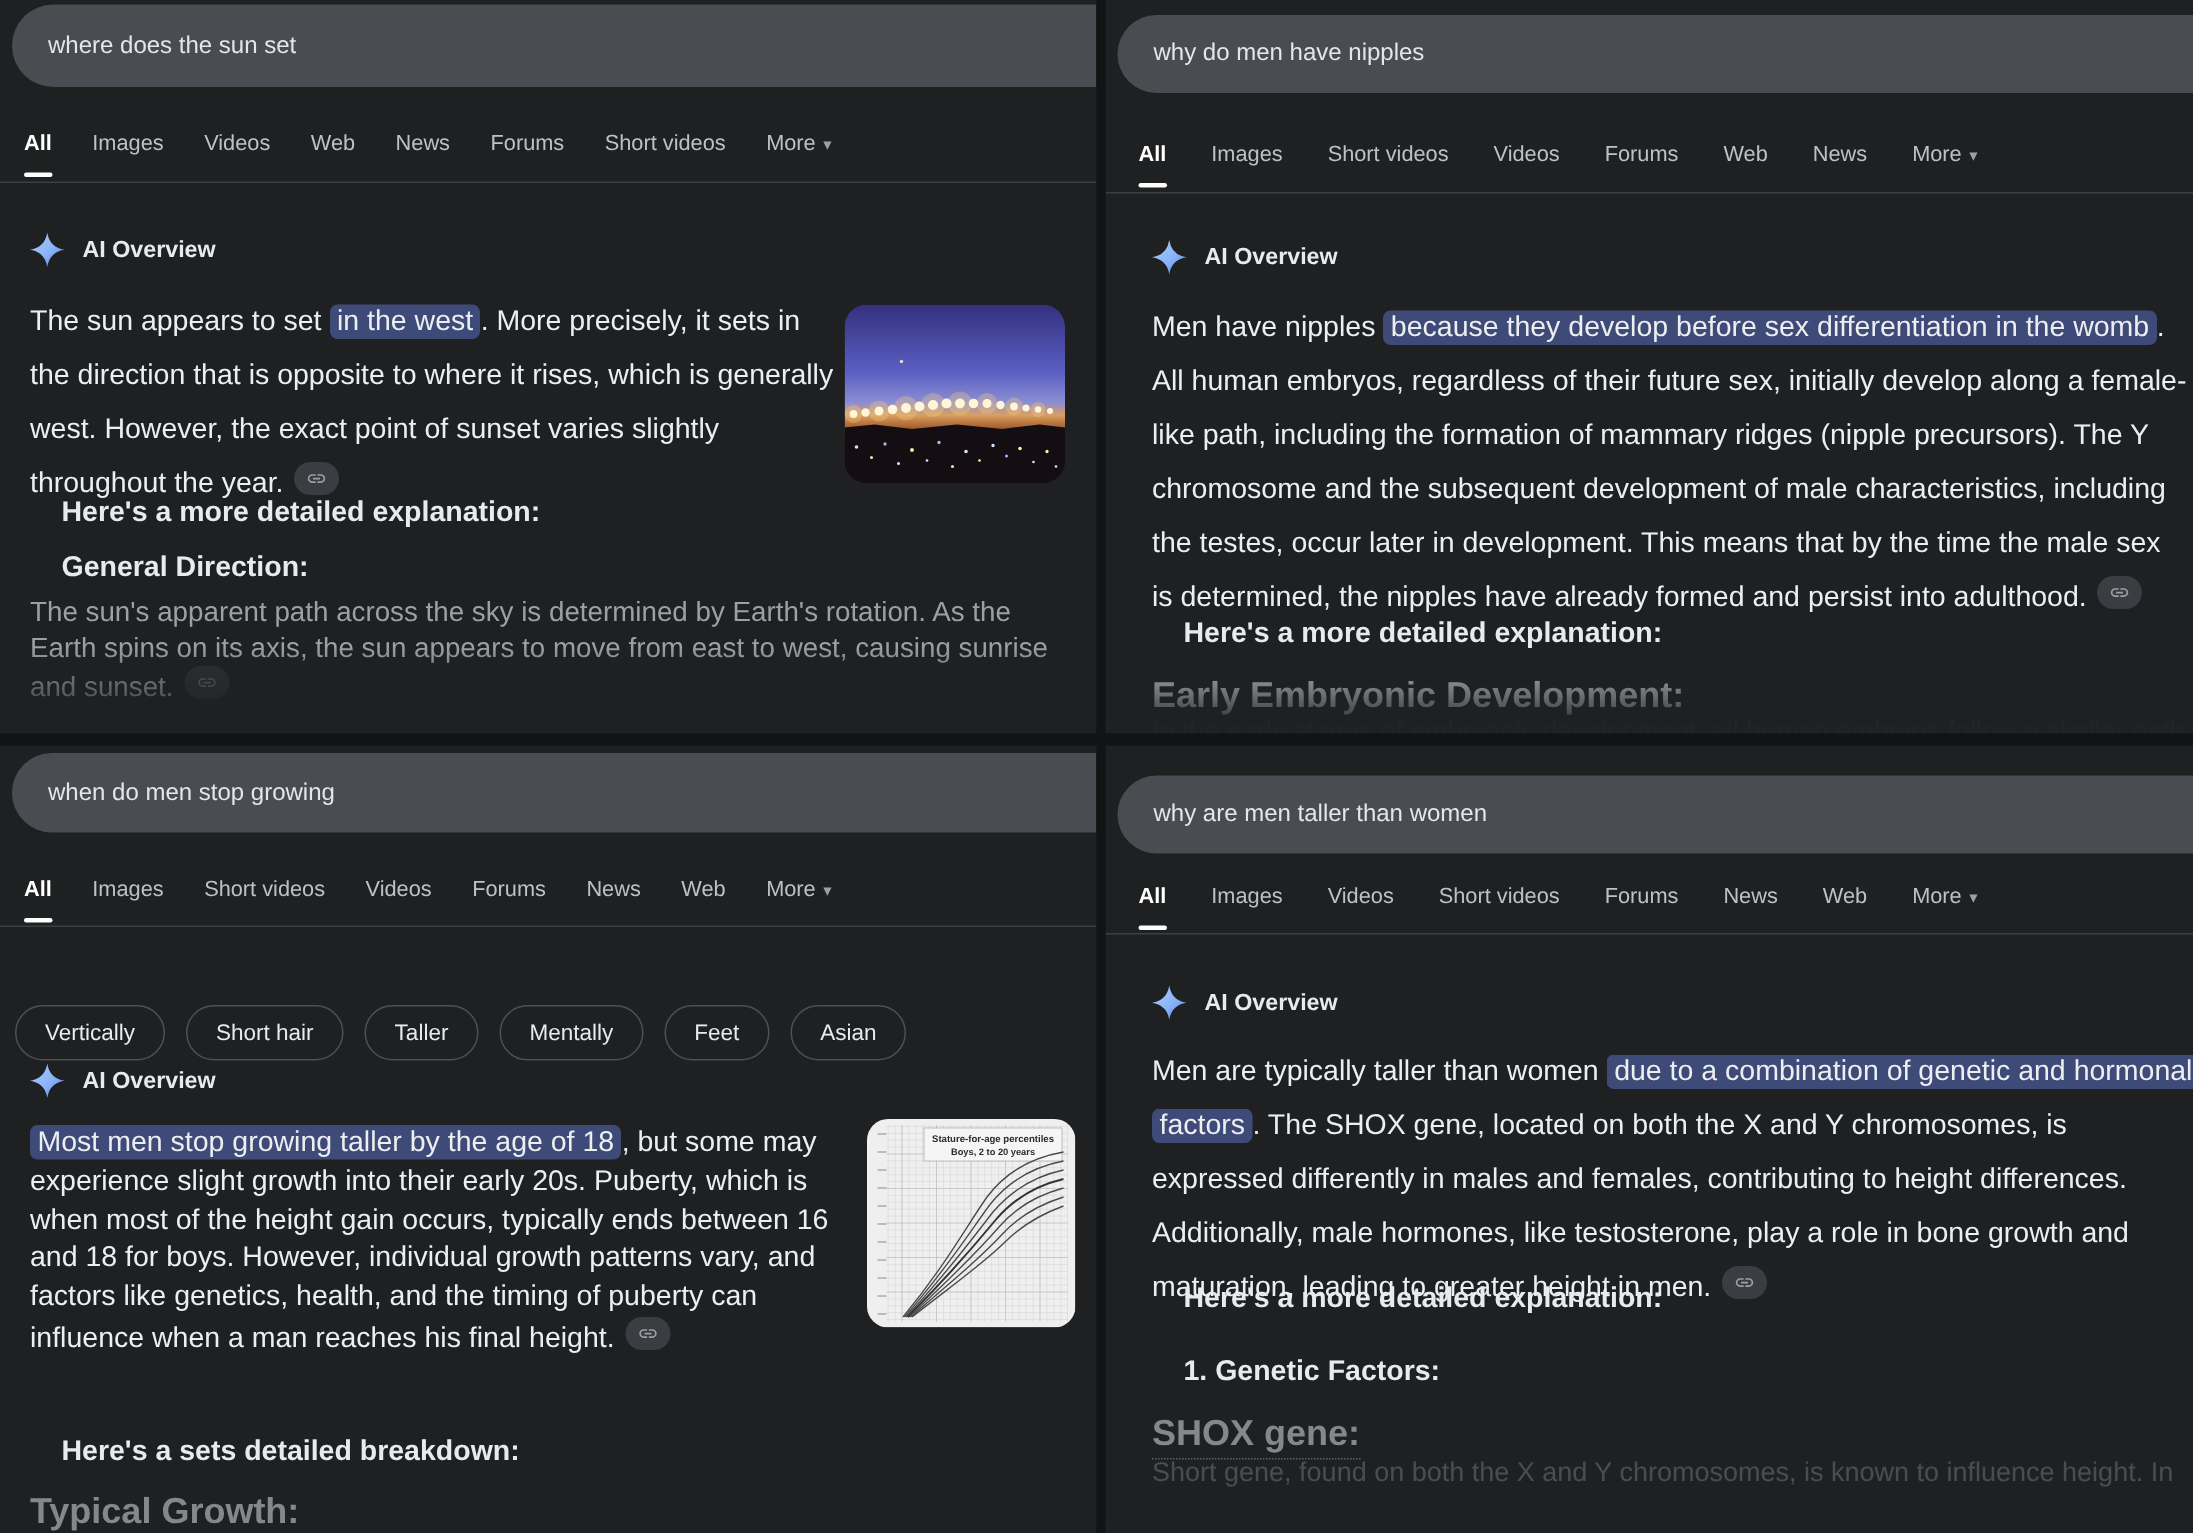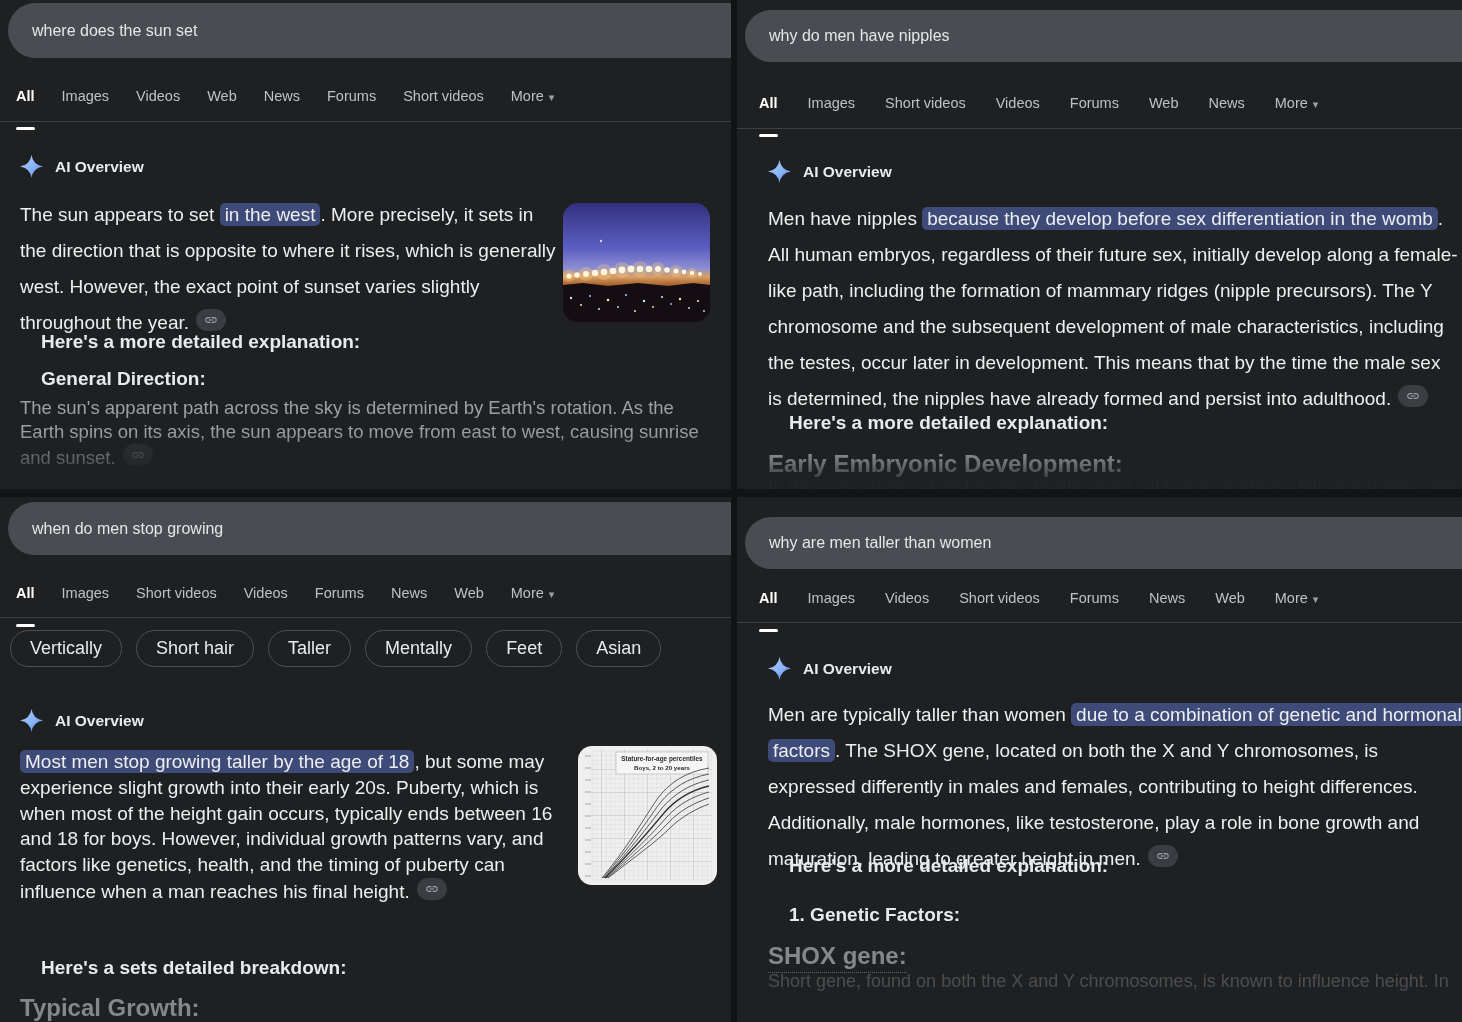--- a/index.html
+++ b/index.html
@@ -25,36 +25,36 @@
     background:#494d52;
     border-radius:28px 0 0 28px;
     display:flex; align-items:center;
     padding-left:24px;
     font-size:16px; color:#e4e6e9;
     cursor:text;
   }
 
   
   .tabs { position:absolute; display:flex; align-items:flex-start; font-size:14.5px; color:#bdc1c6; }
-  .tab { position:relative; margin-right:27px; padding-bottom:26px; cursor:pointer; white-space:nowrap; }
+  .tab { position:relative; margin-right:27px; padding-bottom:14px; cursor:pointer; white-space:nowrap; }
   .col-right .tab { margin-right:30px; }
   .tab.active { color:#ffffff; font-weight:bold; }
   .tab.active::after {
     content:""; position:absolute; left:0; right:0; bottom:0;
     height:3px; background:#ffffff; border-radius:2px;
   }
   .caret { font-size:11px; margin-left:5px; color:#9aa0a6; }
   .tabline { position:absolute; left:0; right:0; height:1px; background:#3c4043; }
 
   
   .chips { position:absolute; display:flex; gap:14px; }
   .chip {
     height:37px; padding:0 19px; border:1px solid #4d5156; border-radius:19px;
-    display:flex; align-items:center; font-size:18px; color:#e8eaed; cursor:pointer;
-    background:transparent; white-space:nowrap;
+    display:flex; align-items:center; font-size:15px; color:#e8eaed; cursor:pointer;
+    background:transparent; white-space:nowrap;margin-top:40px;
   }
 
   
   .ai-head { position:absolute; display:flex; align-items:center; gap:12px; }
   .ai-head .label { font-size:15.5px; font-weight:bold; color:#e8eaed; }
   .sparkle { width:23px; height:23px; display:block; }
 
   
   .para { position:absolute; font-size:19px; line-height:36px; color:#eceef0; }
   .hl {

